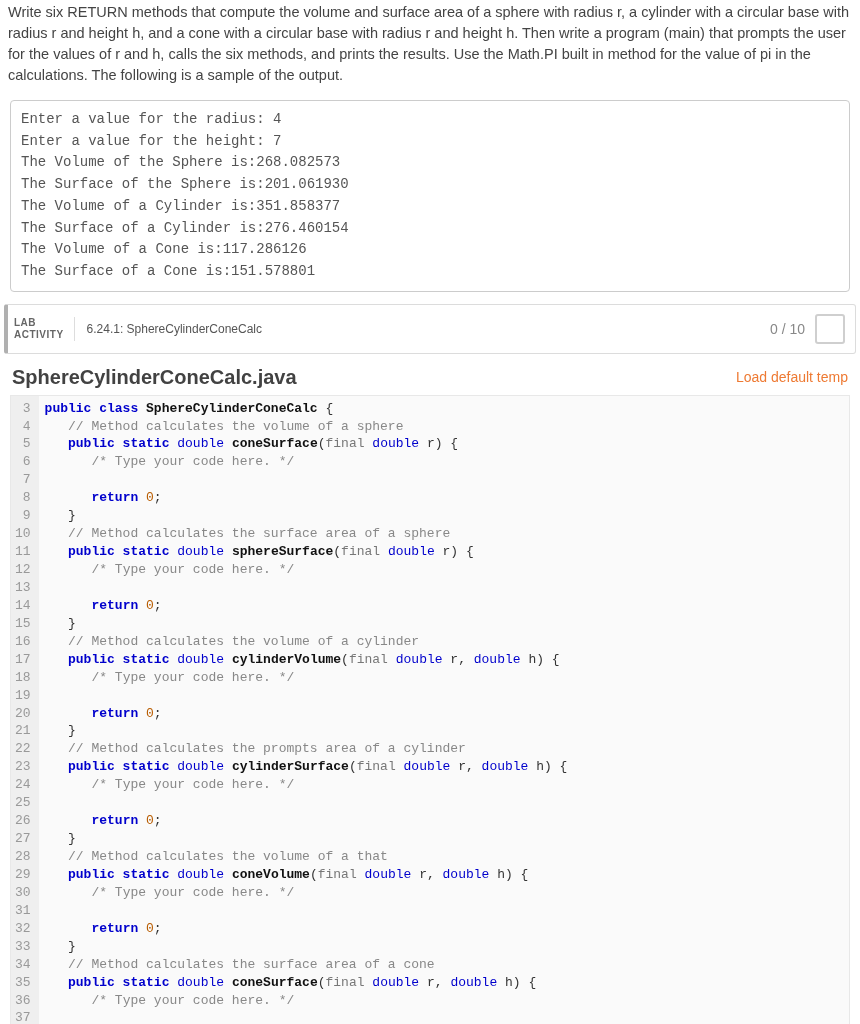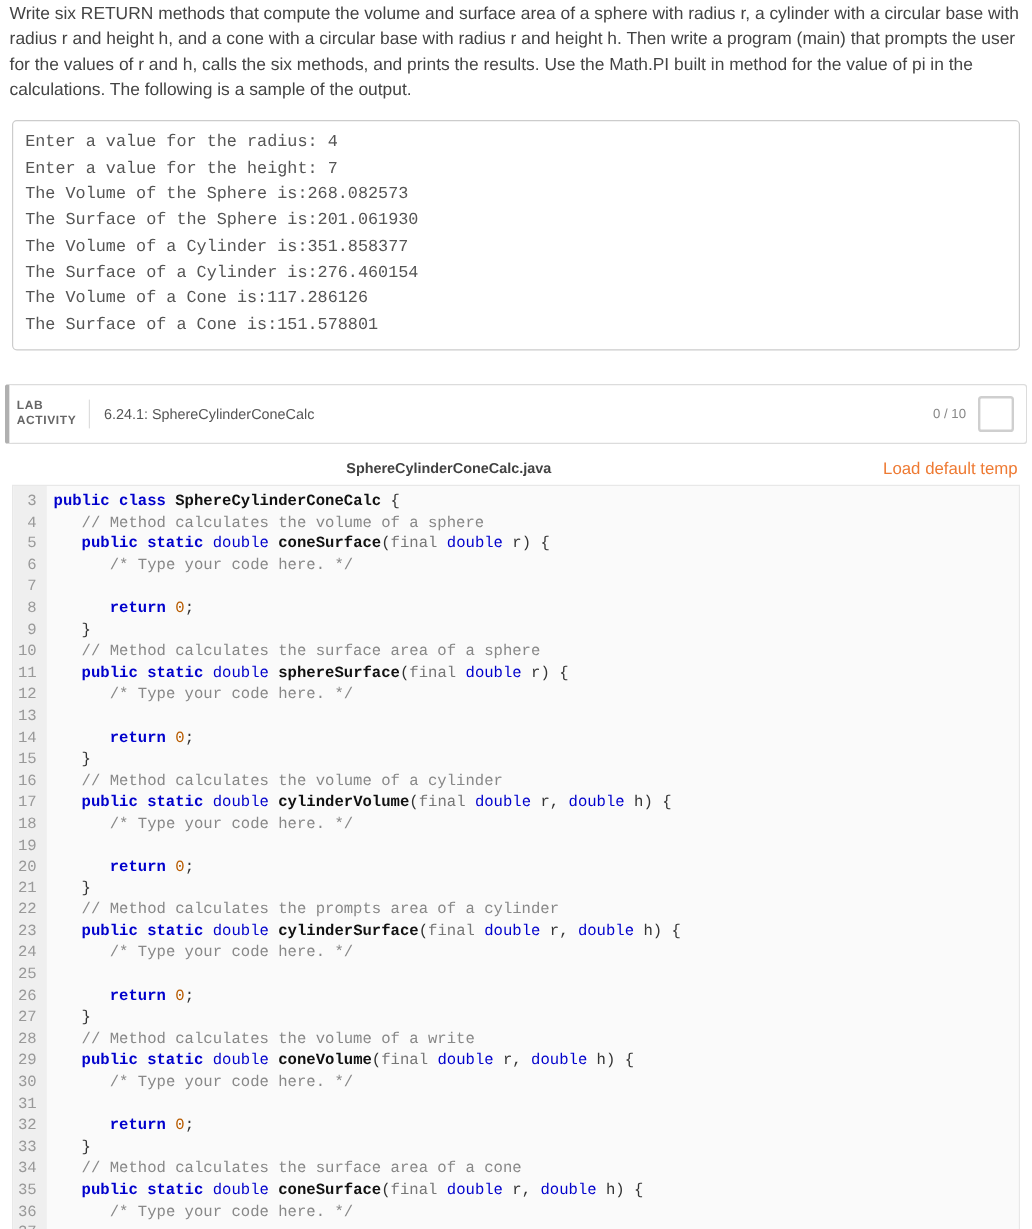--- a/index.html
+++ b/index.html
@@ -10,21 +10,21 @@
     color: #333;
     width: 860px;
   }
   .intro {
     padding: 2px 10px 10px 8px;
     font-size: 14.5px;
     line-height: 1.45;
     color: #444;
   }
   .output-box {
-    margin: 4px 10px 28px 10px;
+    margin: 4px 10px 12px 10px;
     border: 1px solid #ccc;
     border-radius: 4px;
     padding: 8px 10px;
     font-family: "Courier New", Courier, monospace;
     font-size: 14px;
     color: #555;
     line-height: 1.55;
     white-space: pre;
   }
   .lab-bar {
@@ -48,39 +48,38 @@
     border-right: 1px solid #ddd;
     margin-right: 12px;
     line-height: 1.2;
   }
   .lab-title {
     font-size: 12px;
     color: #555;
   }
   .lab-score {
     margin-left: auto;
-    font-size: 11px;
+    font-size: 14px;
     color: #888;
     margin-right: 10px;
   }
   .lab-box {
     width: 26px;
     height: 26px;
     border: 2px solid #cfcfcf;
     border-radius: 3px;
   }
   .editor-hdr {
     display: flex;
     align-items: center;
     padding: 8px 12px 6px 12px;
   }
   .editor-filename {
     flex: 1;
-    text-align: center;
-    font-size: 12px;
+    font-size: 20px;
     font-weight: 600;
     color: #424242;
   }
   .load-link {
     color: #ee7a33;
     font-size: 14px;
   }
   .code-area {
     margin: 0 10px 10px 10px;
     background: #fafafa;
@@ -200,21 +199,21 @@
       <span class="com">/* Type your code here. */</span>
 
       <span class="kw">return</span> <span class="num">0</span>;
    }
    <span class="com">// Method calculates the prompts area of a cylinder</span>
    <span class="kw">public static</span> <span class="type">double</span> <span class="mname">cylinderSurface</span>(<span class="mod">final</span> <span class="type">double</span> r, <span class="type">double</span> h) {
       <span class="com">/* Type your code here. */</span>
 
       <span class="kw">return</span> <span class="num">0</span>;
    }
-   <span class="com">// Method calculates the volume of a write</span>
+   <span class="com">// Method calculates the volume of a that</span>
    <span class="kw">public static</span> <span class="type">double</span> <span class="mname">coneVolume</span>(<span class="mod">final</span> <span class="type">double</span> r, <span class="type">double</span> h) {
       <span class="com">/* Type your code here. */</span>
 
       <span class="kw">return</span> <span class="num">0</span>;
    }
    <span class="com">// Method calculates the surface area of a cone</span>
    <span class="kw">public static</span> <span class="type">double</span> <span class="mname">coneSurface</span>(<span class="mod">final</span> <span class="type">double</span> r, <span class="type">double</span> h) {
       <span class="com">/* Type your code here. */</span>
 
        ;

